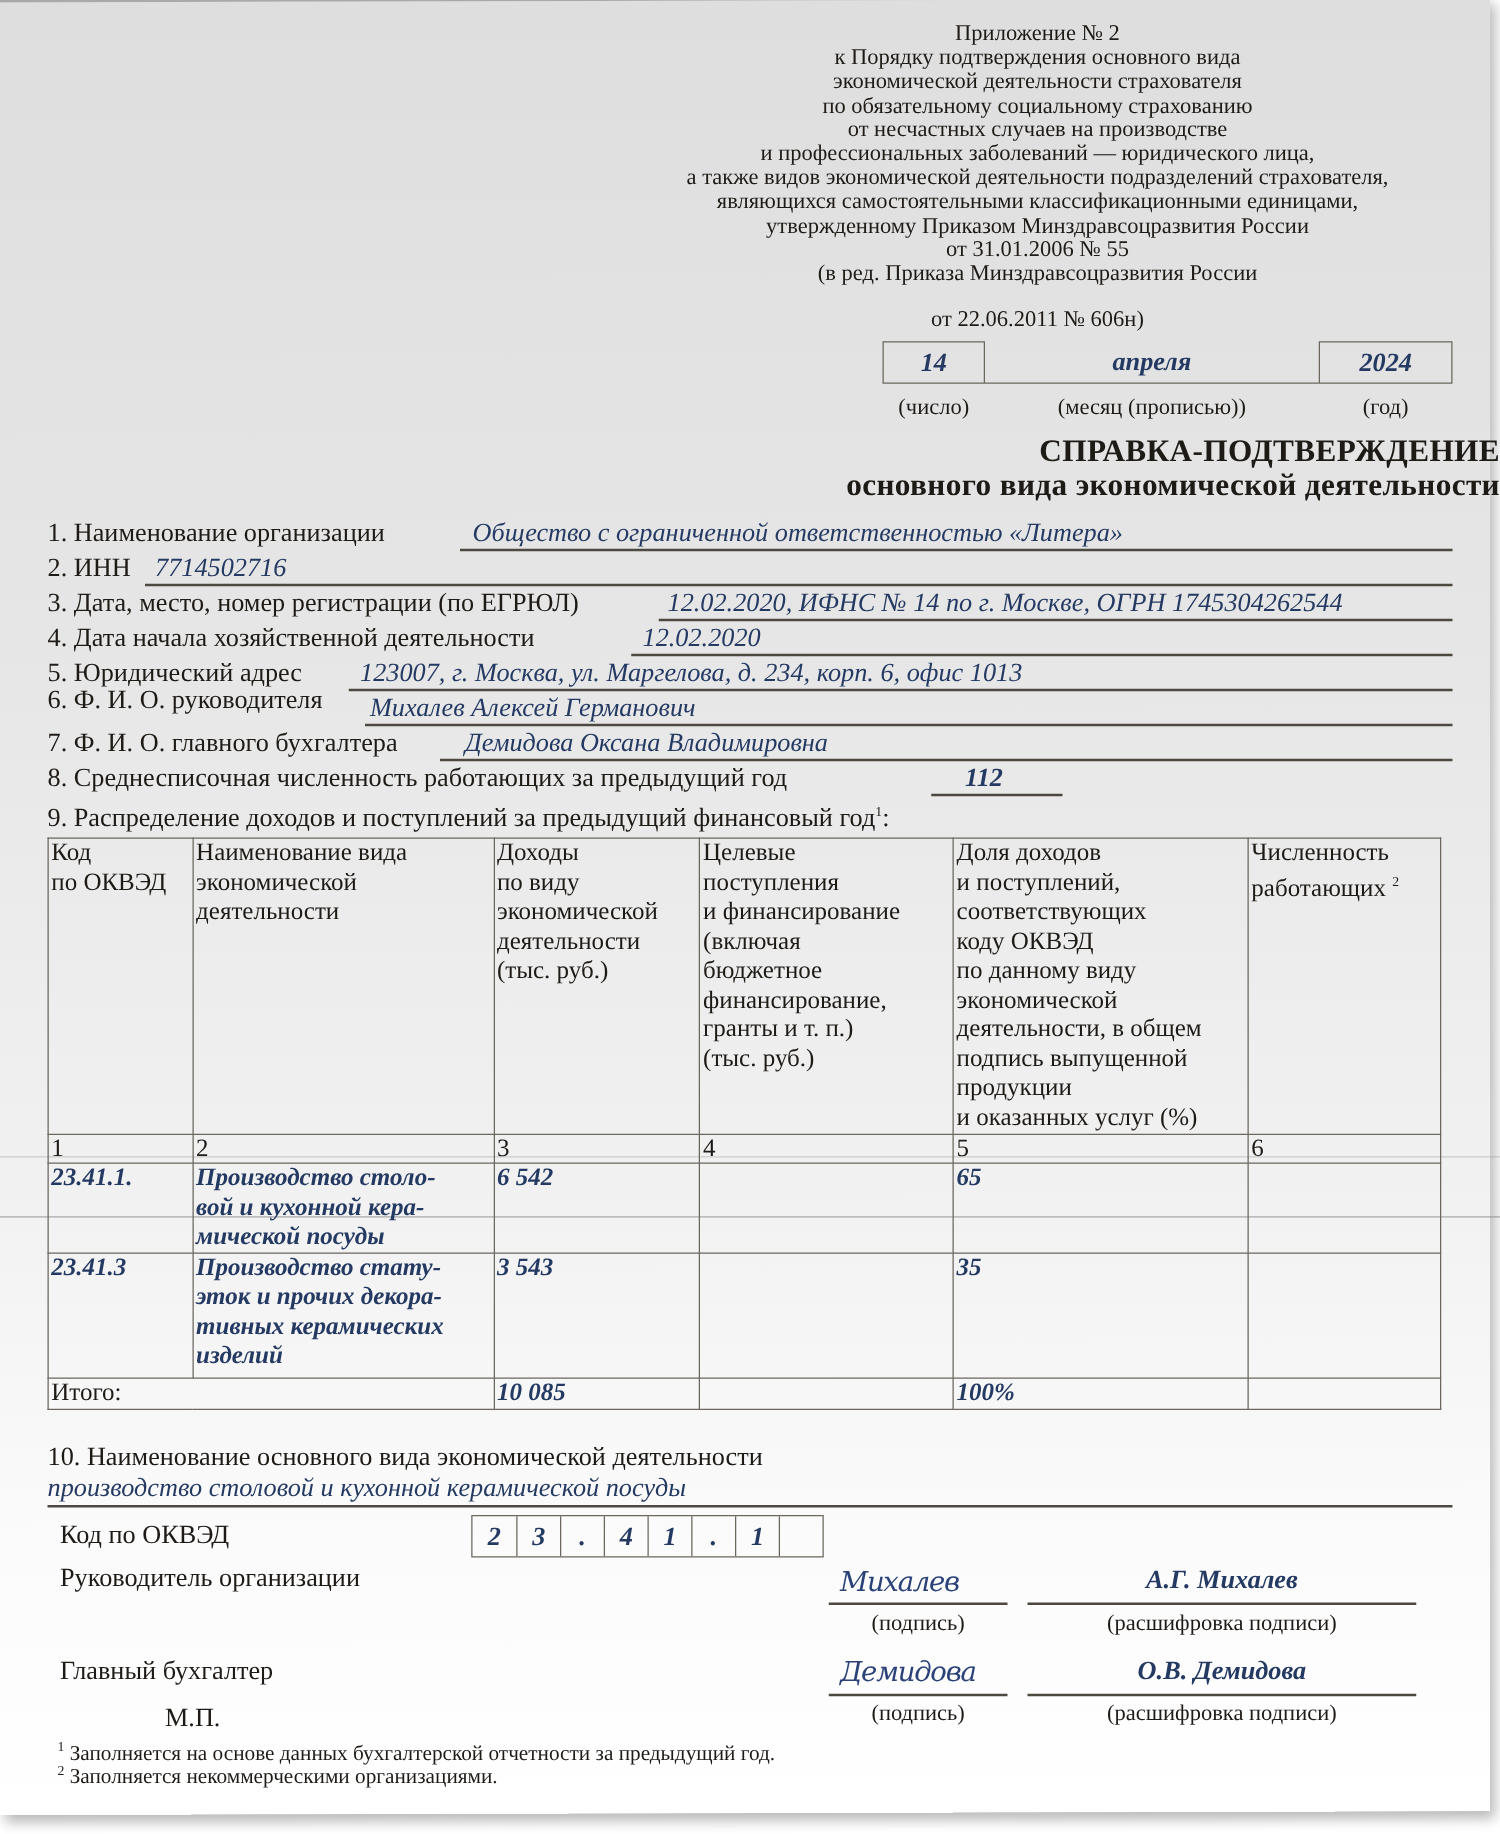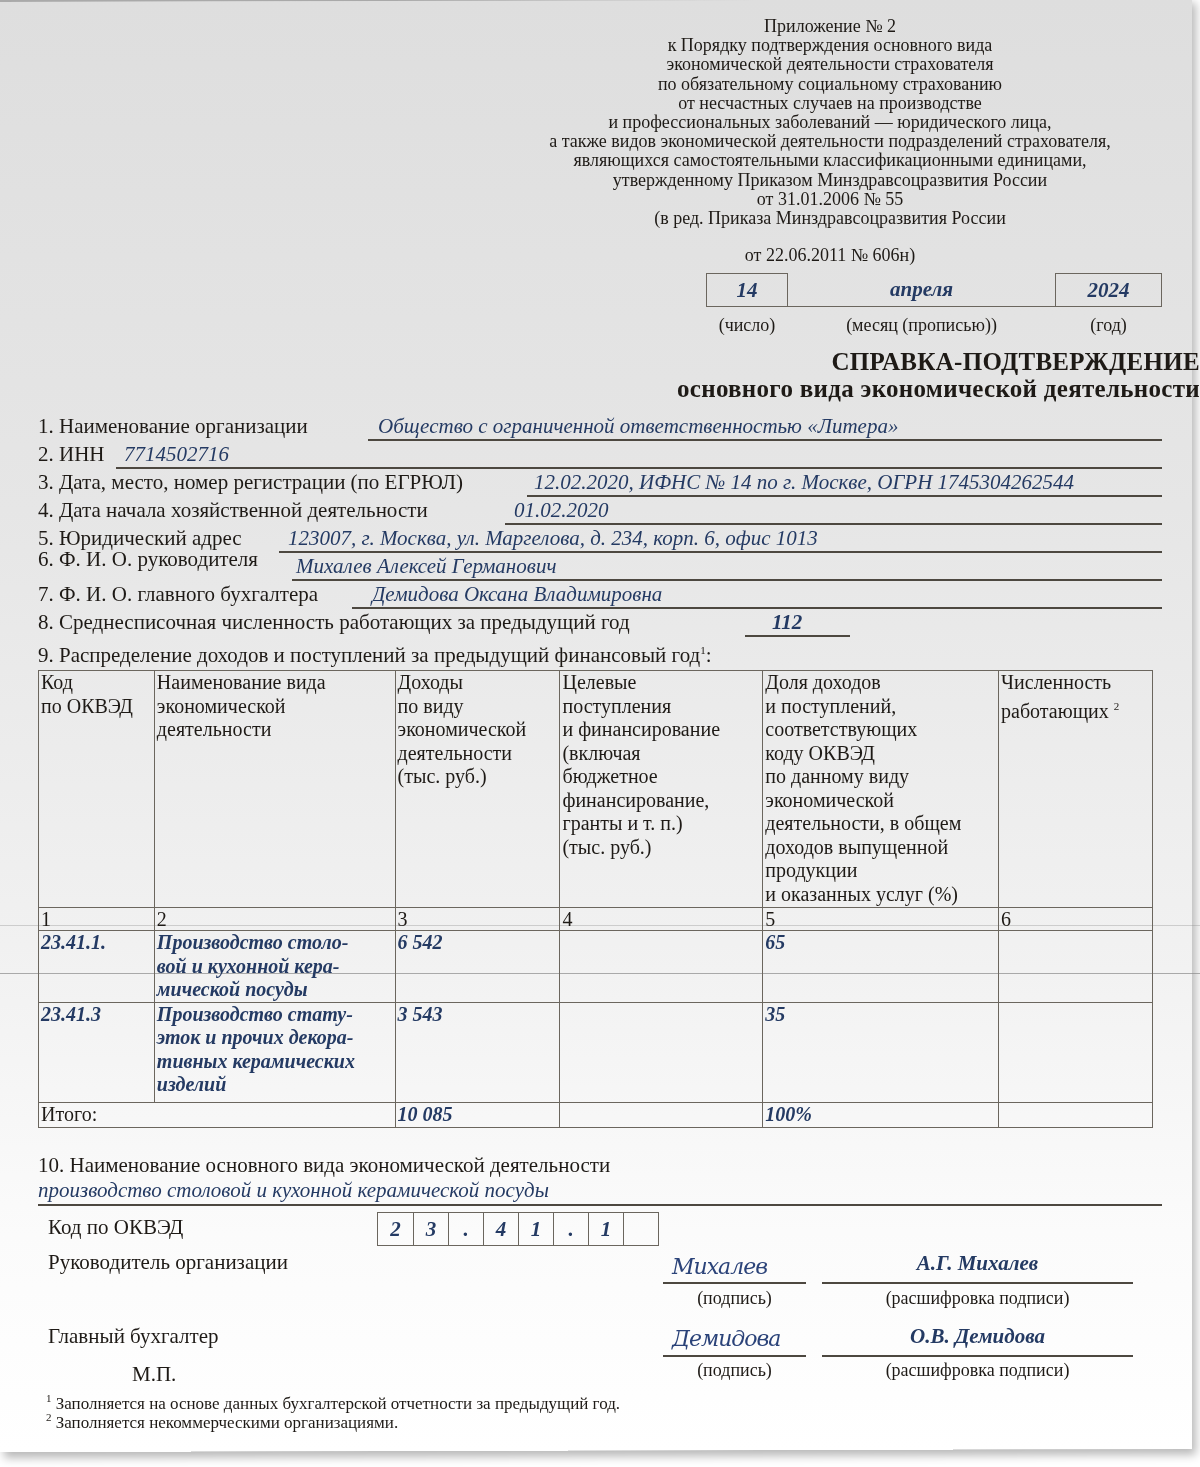--- a/index.html
+++ b/index.html
@@ -97,21 +97,21 @@
 <div class="field" style="top:441px;">2. ИНН</div>
 <div class="uline" style="left:116px;top:467px;width:1046px;"></div>
 <div class="fval fill" style="left:124px;top:441px;">7714502716</div>
 
 <div class="field" style="top:469px;">3. Дата, место, номер регистрации (по ЕГРЮЛ)</div>
 <div class="uline" style="left:527px;top:495px;width:635px;"></div>
 <div class="fval fill" style="left:534px;top:469px;">12.02.2020, ИФНС № 14 по г. Москве, ОГРН 1745304262544</div>
 
 <div class="field" style="top:497px;">4. Дата начала хозяйственной деятельности</div>
 <div class="uline" style="left:505px;top:523px;width:657px;"></div>
-<div class="fval fill" style="left:514px;top:497px;">01.02.2020</div>
+<div class="fval fill" style="left:514px;top:497px;">12.02.2020</div>
 
 <div class="field" style="top:525px;">5. Юридический адрес</div>
 <div class="uline" style="left:279px;top:551px;width:883px;"></div>
 <div class="fval fill" style="left:288px;top:525px;">123007, г. Москва, ул. Маргелова, д. 234, корп. 6, офис 1013</div>
 
 <div class="field" style="top:546px;">6. Ф. И. О. руководителя</div>
 <div class="uline" style="left:292px;top:579px;width:870px;"></div>
 <div class="fval fill" style="left:296px;top:553px;">Михалев Алексей Германович</div>
 
 <div class="field" style="top:581px;">7. Ф. И. О. главного бухгалтера</div>
@@ -162,21 +162,21 @@
           <div>(тыс. руб.)</div>
         </td>
     <td>
           <div>Доля доходов</div>
           <div>и поступлений,</div>
           <div>соответствующих</div>
           <div>коду ОКВЭД</div>
           <div>по данному виду</div>
           <div>экономической</div>
           <div>деятельности, в общем</div>
-          <div>доходов выпущенной</div>
+          <div>подпись выпущенной</div>
           <div>продукции</div>
           <div>и оказанных услуг (%)</div>
         </td>
     <td>
           <div>Численность</div>
           <div><span>работающих</span> <sup>2</sup></div>
         </td>
   </tr>
   <tr class="nums">
     <td>1</td>

